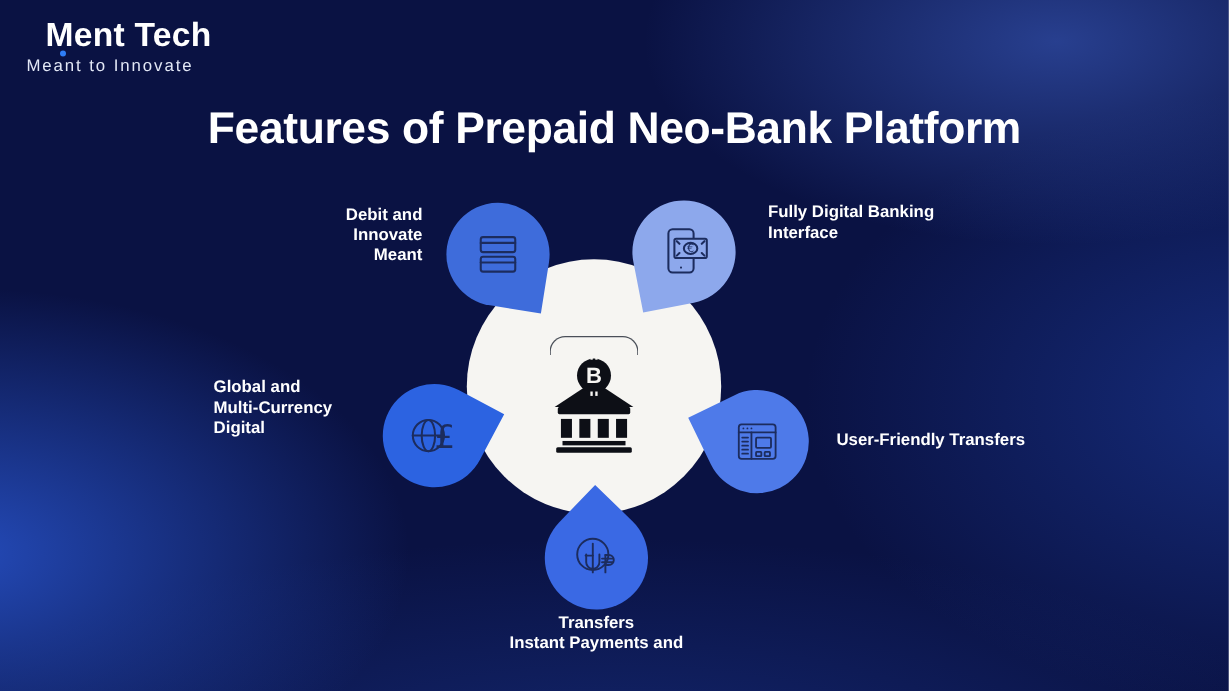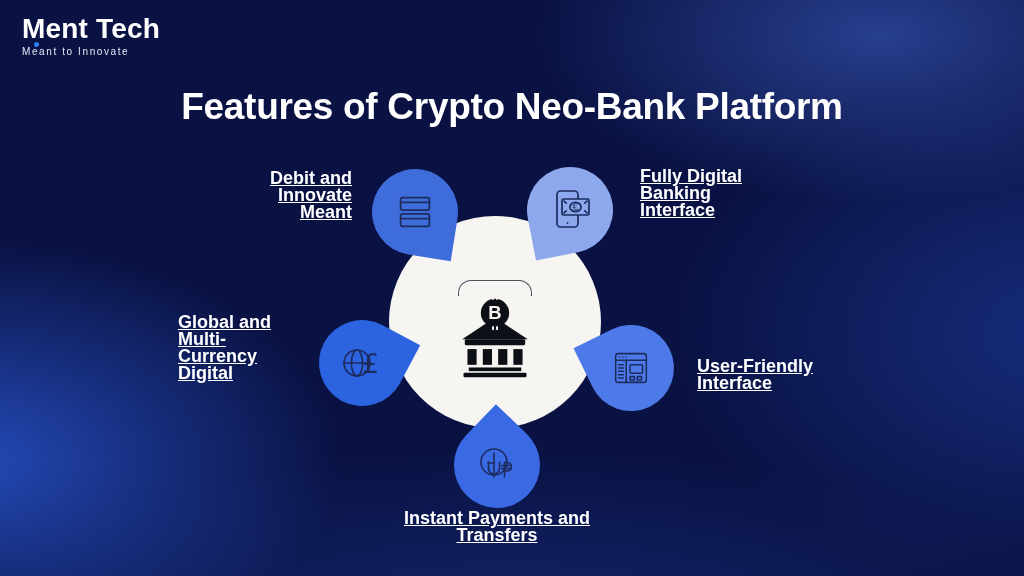--- a/index.html
+++ b/index.html
@@ -12,24 +12,24 @@
     position:relative; width:1024px; height:576px; overflow:hidden;
     background:
       radial-gradient(48% 42% at 86% 6%, rgba(64,100,205,.55), rgba(64,100,205,0) 70%),
       radial-gradient(55% 58% at -3% 80%, rgba(37,77,190,.95), rgba(37,77,190,0) 66%),
       radial-gradient(62% 72% at 104% 58%, rgba(30,62,162,.60), rgba(30,62,162,0) 62%),
       radial-gradient(95% 55% at 50% 112%, rgba(28,58,152,.50), rgba(28,58,152,0) 62%),
       var(--bg-base,#0a1243);
   }
   
   .logo{ position:absolute; left:22px; top:13px; }
-  .logo-name{ font-size:28px; font-weight:bold; letter-spacing:.2px; position:relative; }
+  .logo-name{ font-size:28px; font-weight:bold; letter-spacing:.2px; position:relative;margin-left:16px; }
   .logo-dot{ position:absolute; left:12px; top:29px; width:5px; height:5px; border-radius:50%;
     background:var(--accent-dot,#2f7df6); }
-  .logo-tagline{ font-size:10px; letter-spacing:1.6px; color:#e3e8f6; margin-top:1px; }
+  .logo-tagline{ font-size:14px; letter-spacing:1.6px; color:#e3e8f6; margin-top:1px; }
   
   .title{ position:absolute; top:86px; left:0; width:100%; text-align:center;
     font-size:37px; font-weight:bold; letter-spacing:-.3px; }
   
   .hub{ position:absolute; left:389px; top:216px; width:212px; height:212px;
     border-radius:50%; background:var(--hub,#f6f5f2); }
   .bracket{ position:absolute; left:50%; top:64px; transform:translateX(-50%);
     width:74px; height:16px; border:1.6px solid #4a4f58; border-bottom:none;
     border-radius:13px 13px 0 0; }
   .bank-svg{ position:absolute; left:50%; top:74px; transform:translateX(-50%); }
@@ -43,42 +43,42 @@
   .petal-tl{ left:372px; top:169px; } .petal-tl .blob{ transform:rotate(9deg); }
   .petal-tr{ left:527px; top:167px; } .petal-tr .blob{ transform:rotate(-11deg); }
   .petal-l { left:319px; top:320px; } .petal-l  .blob{ transform:rotate(28deg); }
   .petal-r { left:588px; top:325px; } .petal-r  .blob{ transform:rotate(-26deg); }
   .petal-b { left:454px; top:422px; } .petal-b  .blob{ transform:rotate(-46deg); }
   .p-icon{ position:absolute; left:50%; top:50%; transform:translate(-50%,-50%);
     color:var(--icon-stroke,#1c2c5e); }
   .p-icon text{ font-family:"DejaVu Sans","Liberation Sans",sans-serif; }
 
   
-  .label{ position:absolute; font-size:18px; font-weight:600; line-height:17px;text-decoration:underline; }
+  .label{ position:absolute; font-size:14px; font-weight:600; line-height:17px; }
   .label .ln{ display:block; }
   .lbl-tl{ left:228px; top:170px; width:124px; text-align:right; }
   .lbl-tr{ left:640px; top:168px; width:170px; text-align:left; }
   .lbl-l { left:178px; top:314px; width:118px; }
   .lbl-r { left:697px; top:358px; width:180px; text-align:left; }
   .lbl-b { left:395px; top:510px; width:204px; text-align:center; }
 </style>
 </head>
 <body>
 
 <div class="stage">
 
   <header class="logo">
     <div class="logo-name">
       <span>Ment Tech</span>
       <span class="logo-dot"></span>
     </div>
     <div class="logo-tagline">Meant to Innovate</div>
   </header>
 
-  <h1 class="title">Features of Crypto Neo-Bank Platform</h1>
+  <h1 class="title">Features of Prepaid Neo-Bank Platform</h1>
 
   <div class="hub">
     <div class="bracket"></div>
     <svg class="bank-svg" width="84" height="88" viewBox="0 0 64 67" fill="#0d0f16">
       <polygon points="32,21 57,37.5 7,37.5"></polygon>
       <circle cx="32" cy="17.5" r="10.8"></circle>
       <rect x="29.7" y="4.6" width="1.5" height="2.8" fill="#f6f5f2"></rect>
       <rect x="32.8" y="4.6" width="1.5" height="2.8" fill="#f6f5f2"></rect>
       <rect x="29.7" y="27.6" width="1.5" height="2.8" fill="#f6f5f2"></rect>
       <rect x="32.8" y="27.6" width="1.5" height="2.8" fill="#f6f5f2"></rect>
@@ -167,20 +167,20 @@
   <div class="label lbl-tr">
     <span class="ln">Fully Digital Banking</span>
     <span class="ln">Interface</span>
   </div>
   <div class="label lbl-l">
     <span class="ln">Global and</span>
     <span class="ln">Multi-Currency</span>
     <span class="ln">Digital</span>
   </div>
   <div class="label lbl-r">
-    <span class="ln">User-Friendly Interface</span>
+    <span class="ln">User-Friendly Transfers</span>
   </div>
   <div class="label lbl-b">
+    <span class="ln">Transfers</span>
     <span class="ln">Instant Payments and</span>
-    <span class="ln">Transfers</span>
   </div>
 
 </div>
 
 </body></html>

